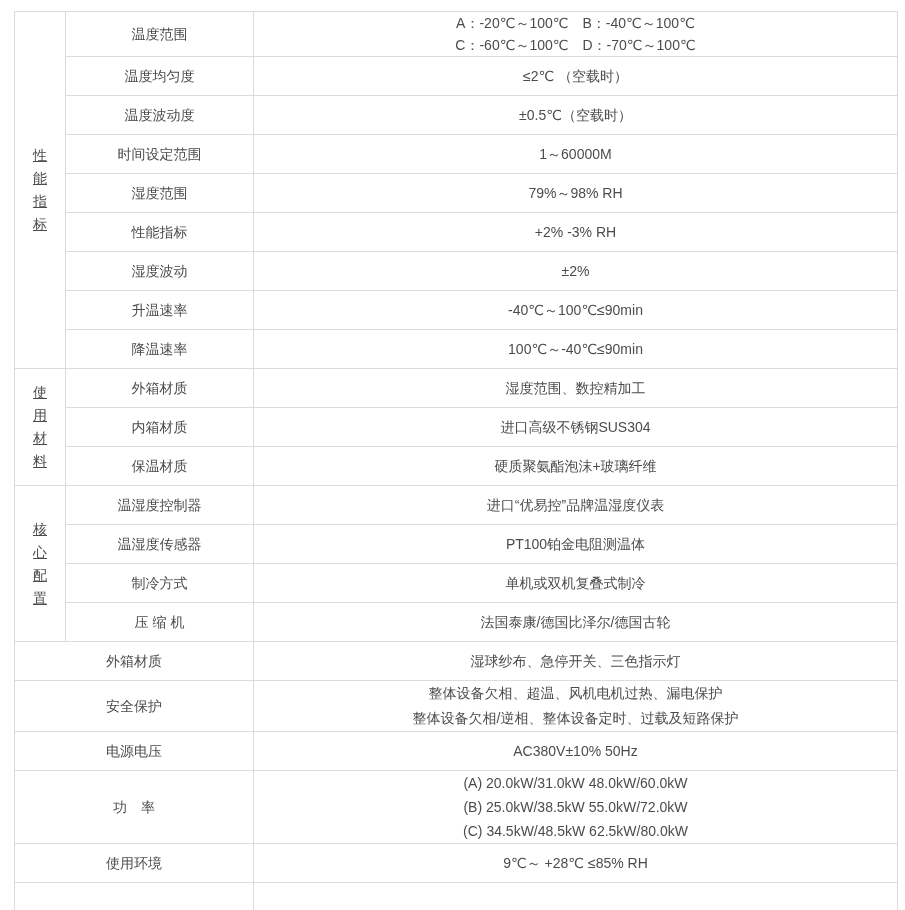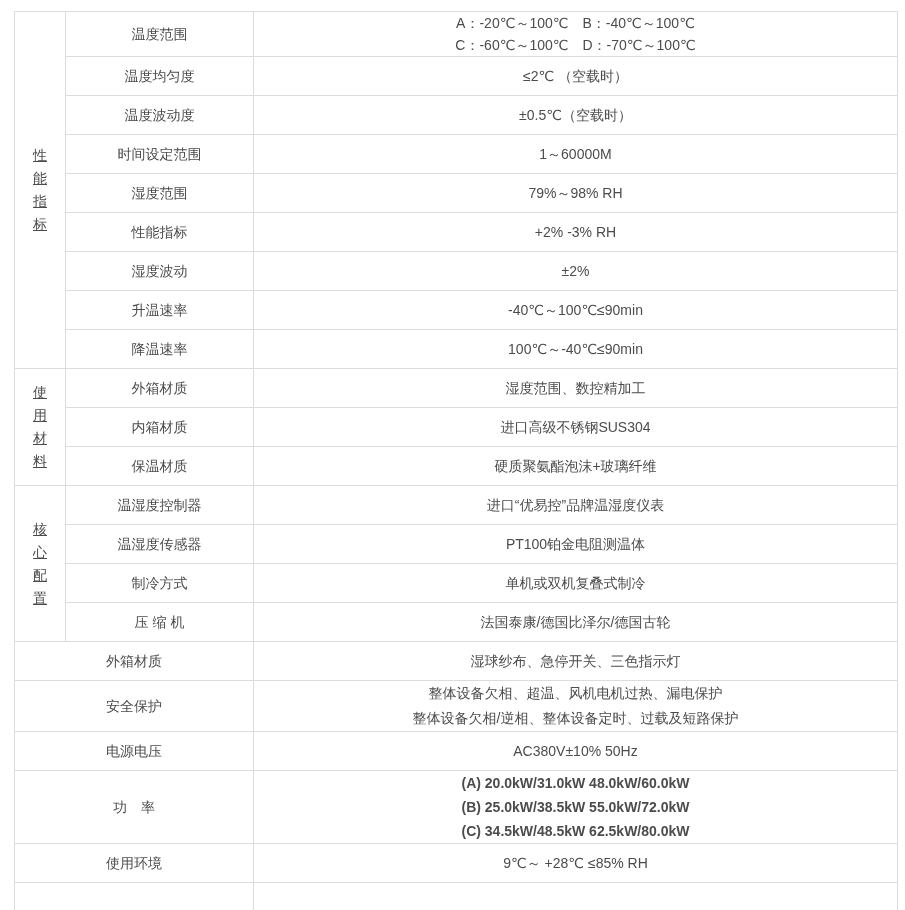--- a/index.html
+++ b/index.html
@@ -44,21 +44,21 @@
     width: 15px;
     margin: 0 auto;
     line-height: 23px;
     word-break: break-all;
     text-align: center;
   }
   td.h-tall   { height: 59px; }
   td.h-safe   { height: 56px; }
   td.h-power  { height: 76px; }
   td.h-partial{ height: 7px; }
-  .vline { line-height: 24px; font-weight: bold; }
+  .vline { line-height: 24px; }
   .vline2 { line-height: 25px; }
 </style>
 </head>
 <body>
 
 <div class="page">
   <table class="spec">
     <colgroup>
       <col class="c-cat">
         <col class="c-param">

